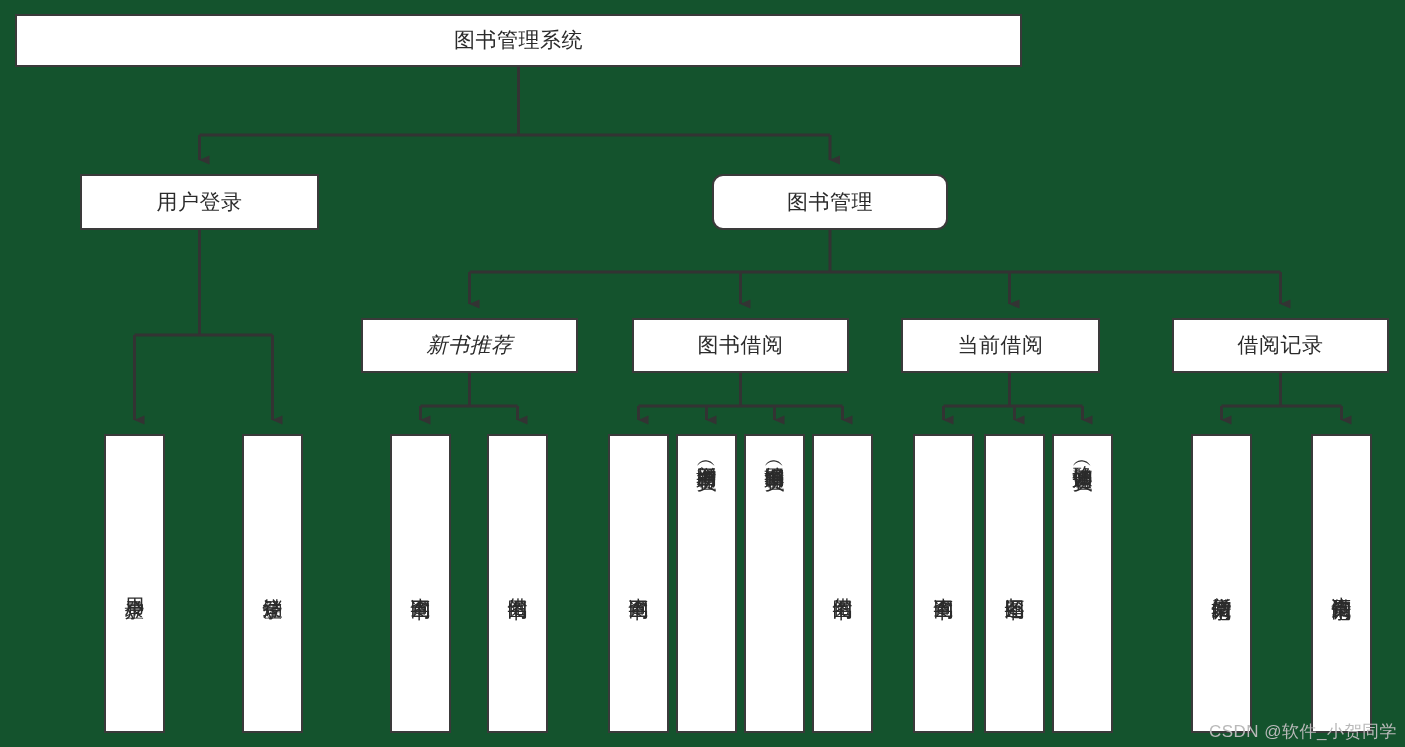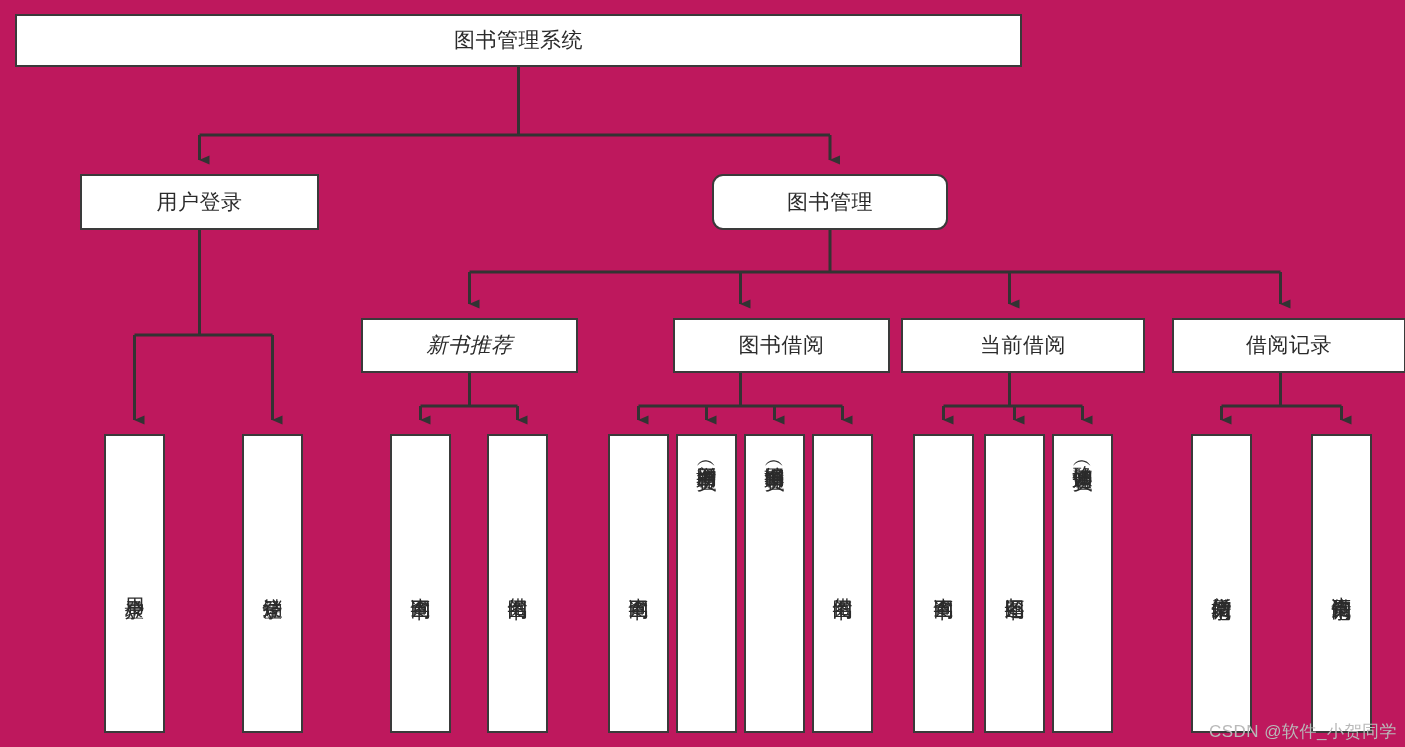--- a/index.html
+++ b/index.html
@@ -7,21 +7,21 @@
     padding: 0;
     background: #ffffff;
   }
   body {
     font-family: "Liberation Sans", "DejaVu Sans", sans-serif;
   }
   #canvas {
     position: relative;
     width: 1405px;
     height: 747px;
-    background: #be185d;
+    background: #14532d;
     overflow: hidden;
   }
   #wires {
     position: absolute;
     left: 0;
     top: 0;
     width: 1405px;
     height: 747px;
     pointer-events: none;
   }
@@ -131,27 +131,27 @@
   <div class="node" style="left:80px; top:174px; width:239px; height:56px;">
     <span class="node-label">用户登录</span>
   </div>
   <div class="node" style="left:712px; top:174px; width:236px; height:56px;border-radius:11px;">
     <span class="node-label">图书管理</span>
   </div>
 
   <div class="node" style="left:361px; top:318px; width:217px; height:55px;font-style:italic;">
     <span class="node-label">新书推荐</span>
   </div>
-  <div class="node" style="left:632px; top:318px; width:217px; height:55px;margin-left:41px;">
+  <div class="node" style="left:632px; top:318px; width:217px; height:55px;">
     <span class="node-label">图书借阅</span>
   </div>
-  <div class="node" style="left:901px; top:318px; width:244px; height:55px;">
+  <div class="node" style="left:901px; top:318px; width:199px; height:55px;">
     <span class="node-label">当前借阅</span>
   </div>
-  <div class="node" style="left:1172px; top:318px; width:234px; height:55px;">
+  <div class="node" style="left:1172px; top:318px; width:217px; height:55px;">
     <span class="node-label">借阅记录</span>
   </div>
 
   <div class="node leaf center-v" style="left:104px; top:434px; width:61px; height:299px;">
     <span class="node-label">用户登录</span>
   </div>
   <div class="node leaf center-v" style="left:242px; top:434px; width:61px; height:299px;">
     <span class="node-label">注销登录</span>
   </div>
   <div class="node leaf center-v" style="left:390px; top:434px; width:61px; height:299px;">

